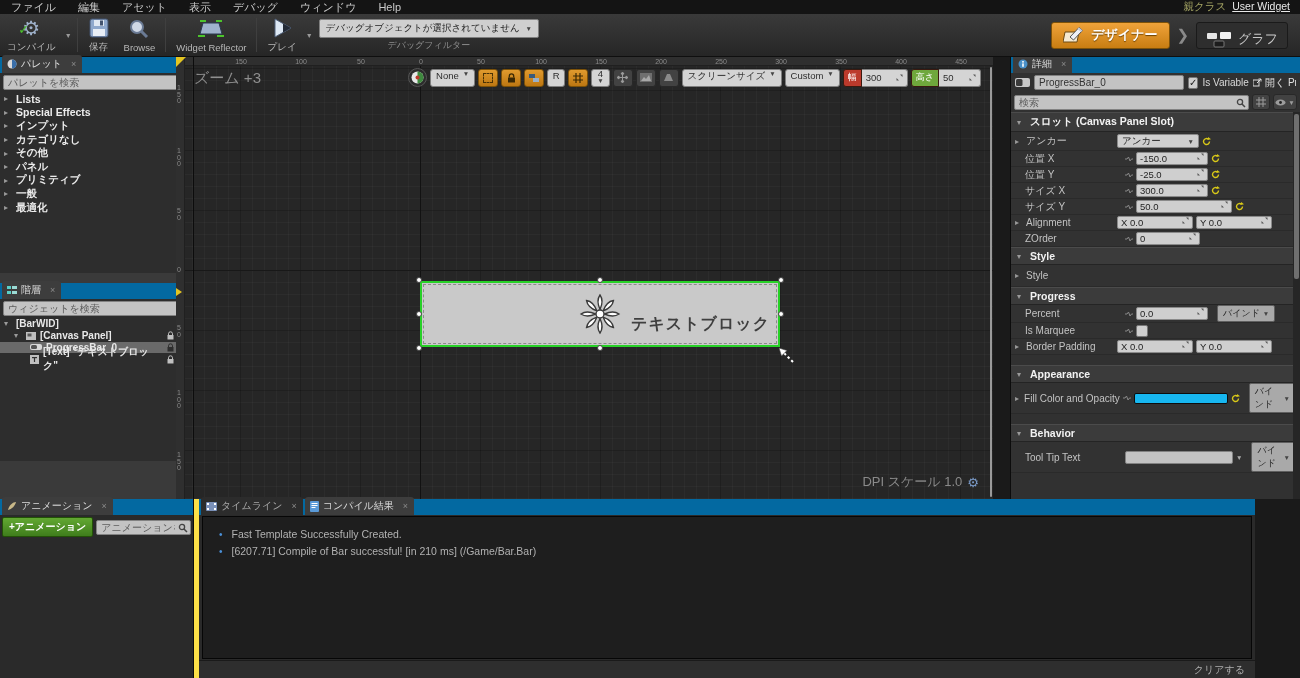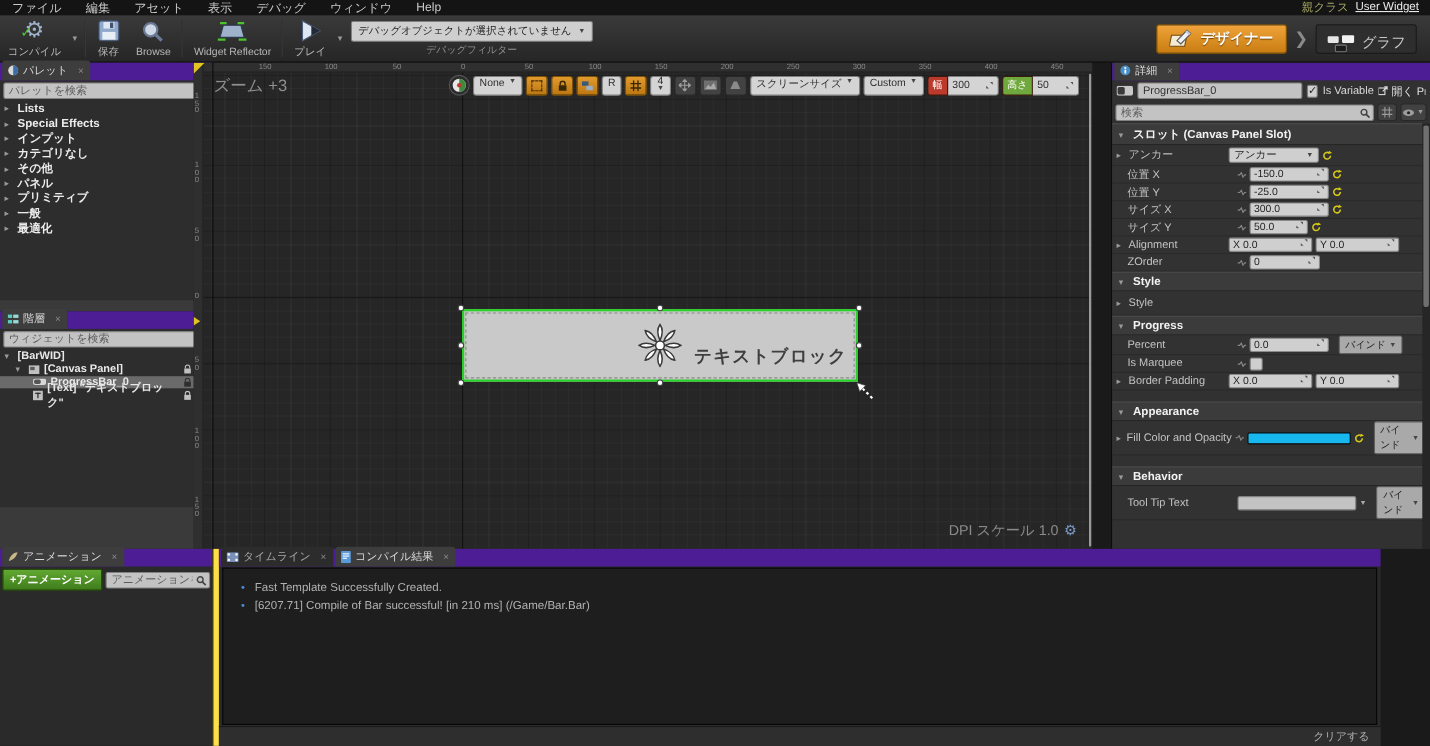--- a/index.html
+++ b/index.html
@@ -33,21 +33,21 @@
   .debuglabel { color:#8f8f8f; font-size:9px; }
   #modebtns { margin-left:auto; display:flex; align-items:center; gap:4px; padding-right:12px; }
   .designerbtn { display:flex; align-items:center; gap:6px; height:27px; padding:0 11px;
     background:linear-gradient(#efa33a,#c87d12); border:1px solid #7d5209; border-radius:3px;
     color:#ffffff; font-weight:bold; font-size:13px; text-shadow:0 1px 1px #6d4200; }
   .modechev { color:#8a8a8a; font-size:15px; padding:0 3px; }
   .graphbtn { display:flex; align-items:flex-end; gap:6px; height:27px; padding:0 9px;
     background:#2e2e2e; border:1px solid #1a1a1a; border-radius:3px; color:#c8c8c8; font-size:13px; }
 
   
-  .tabstrip { height:16px; background:#4c1d95; display:flex; align-items:flex-end; padding-left:2px; gap:2px; }
+  .tabstrip { height:16px; background:#0369a1; display:flex; align-items:flex-end; padding-left:2px; gap:2px; }
   .tab { background:#3d3d3d; border-radius:3px 3px 0 0; padding:2px 6px 2px 5px;
     display:flex; align-items:center; gap:4px; font-size:10px; color:#dcdcdc; }
   .tab.inactive { background:#2c2c2c; color:#a8a8a8; }
   .tabx { color:#8a8a8a; font-size:9px; margin-left:5px; }
   .lin { background:#c3c3c3; border:1px solid #828282; border-radius:2px; color:#333;
     font-size:10px; height:15px; padding:0 4px; font-family:"Liberation Sans",sans-serif; }
   .lin::placeholder { color:#5c5c5c; }
   .searchrow { display:flex; align-items:center; gap:3px; padding:2px 3px; }
   .searchwrap { position:relative; flex:1; display:flex; }
   .searchwrap input { width:100%; padding-right:15px; }
@@ -712,21 +712,21 @@
         </svg>
       </span>
   </div>
   <div class="prow">
     <span class="plabel">サイズ Y</span>
     <span>
         <svg width="8" height="6" viewBox="0 0 8 6">
           <path d="M0 3 h2 l1.5-2 1.5 4 1.5-2 H8" stroke="#888" fill="none"></path>
         </svg>
       </span>
-    <span class="spin" style="width:53px">
+    <span class="spin" style="width:96px">
         <span>50.0</span>
         <svg width="7" height="7" viewBox="0 0 7 7">
           <path d="M0.5 6.5 L3 6.5 L0.5 4 Z M6.5 0.5 L4 0.5 L6.5 3 Z" fill="#555"></path>
         </svg>
       </span>
     <span>
         <svg width="9" height="9" viewBox="0 0 9 9">
           <path d="M7.5 4.5 a3 3 0 1 1 -1.1-2.3" fill="none" stroke="#d8c818" stroke-width="1.4"></path>
           <path d="M6.2 0 L9 2.2 L5.6 3 Z" fill="#d8c818"></path>
         </svg>

